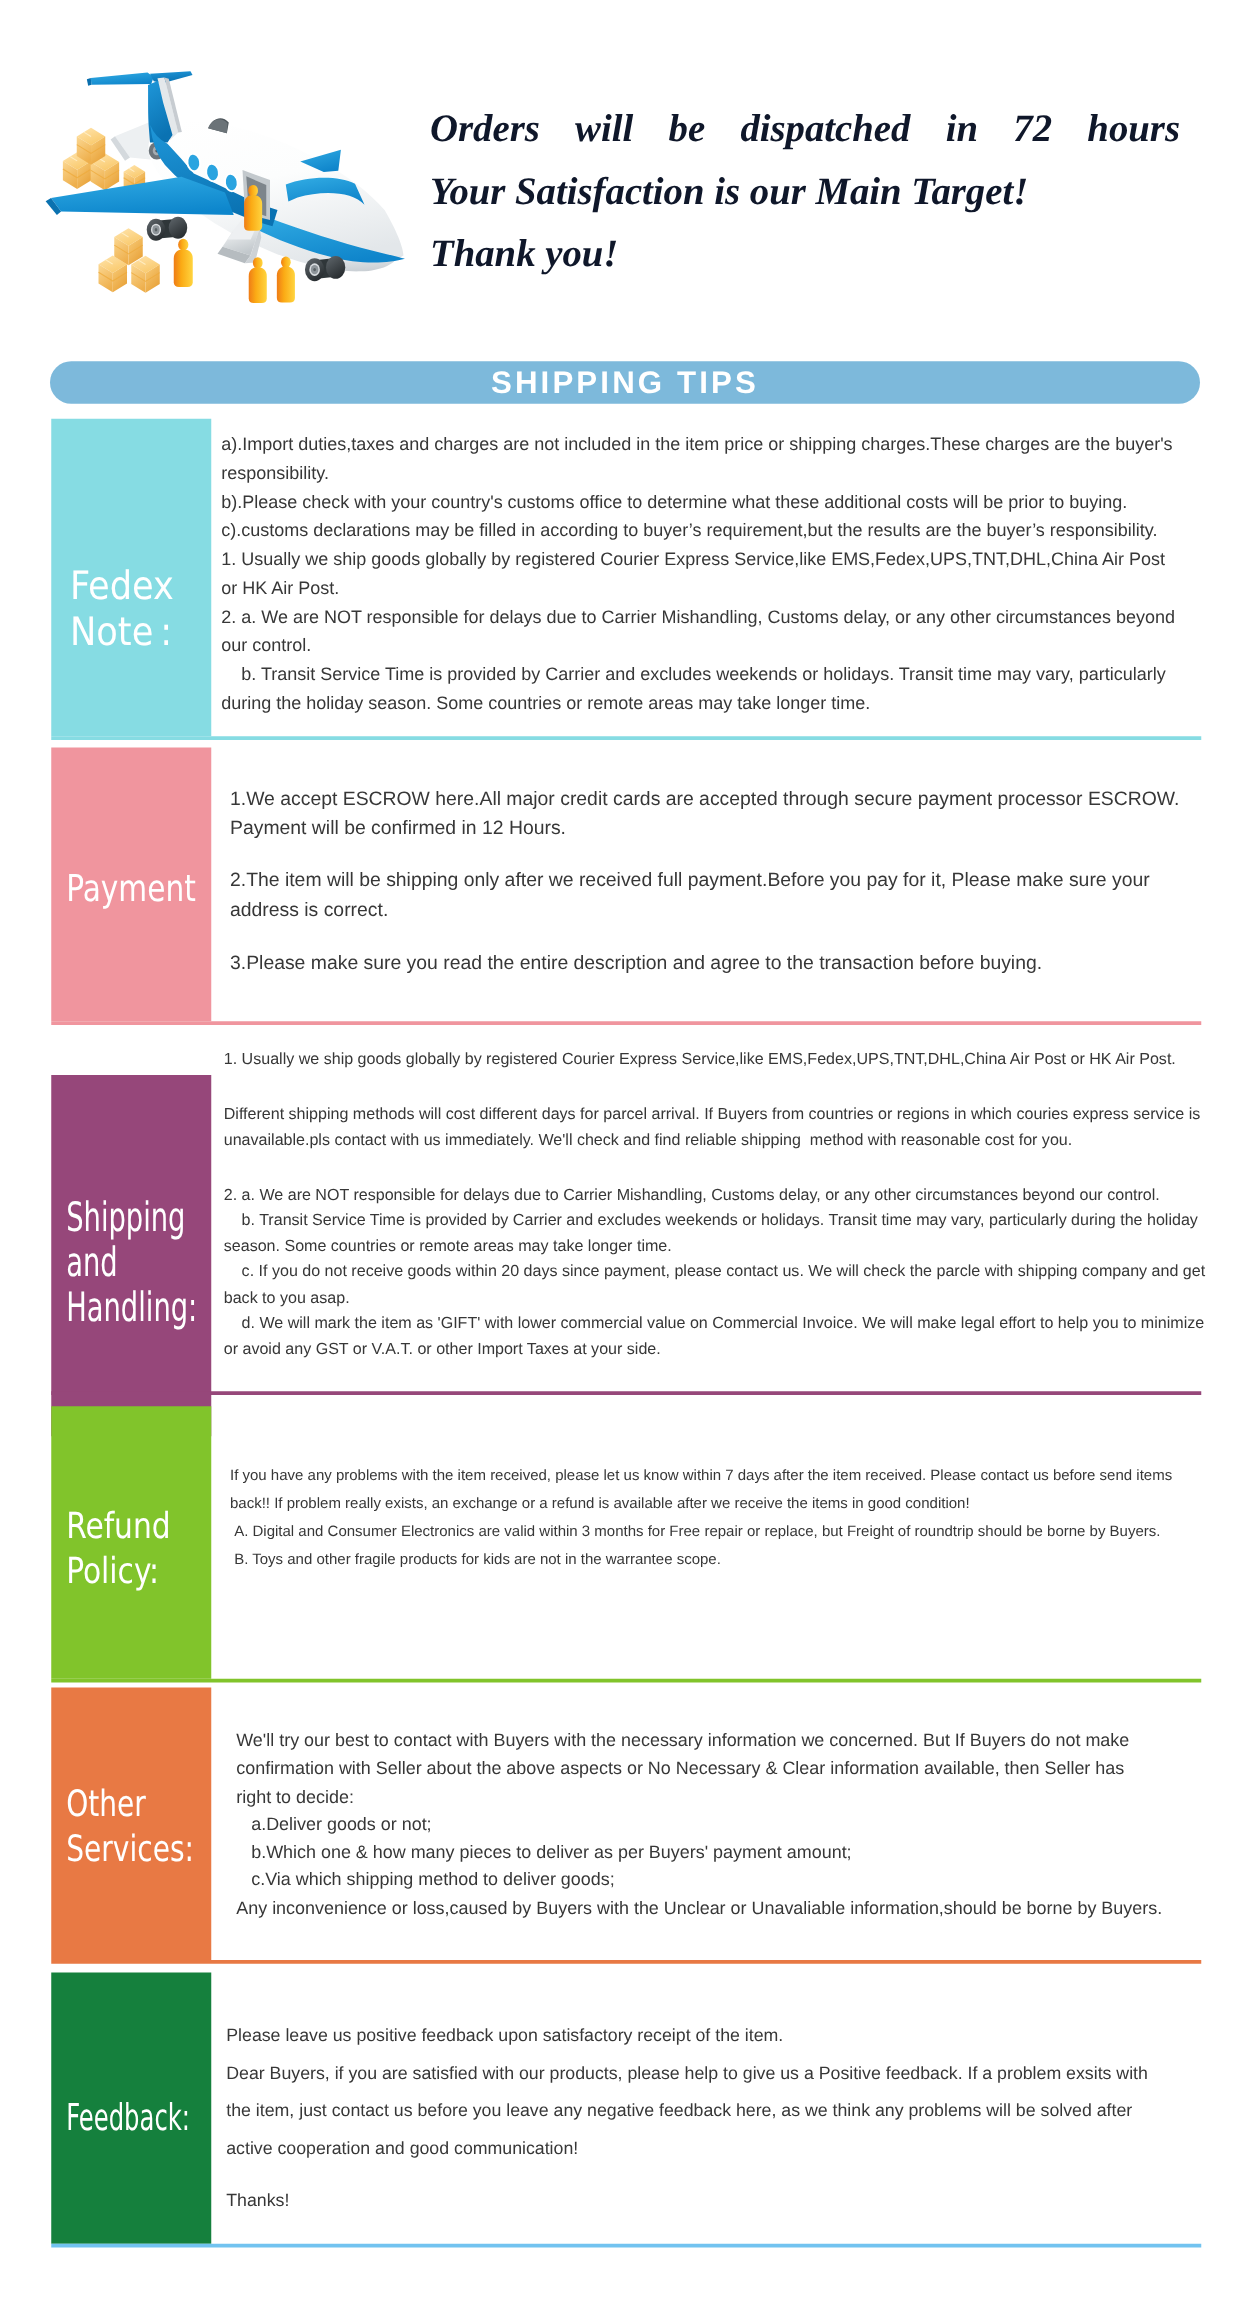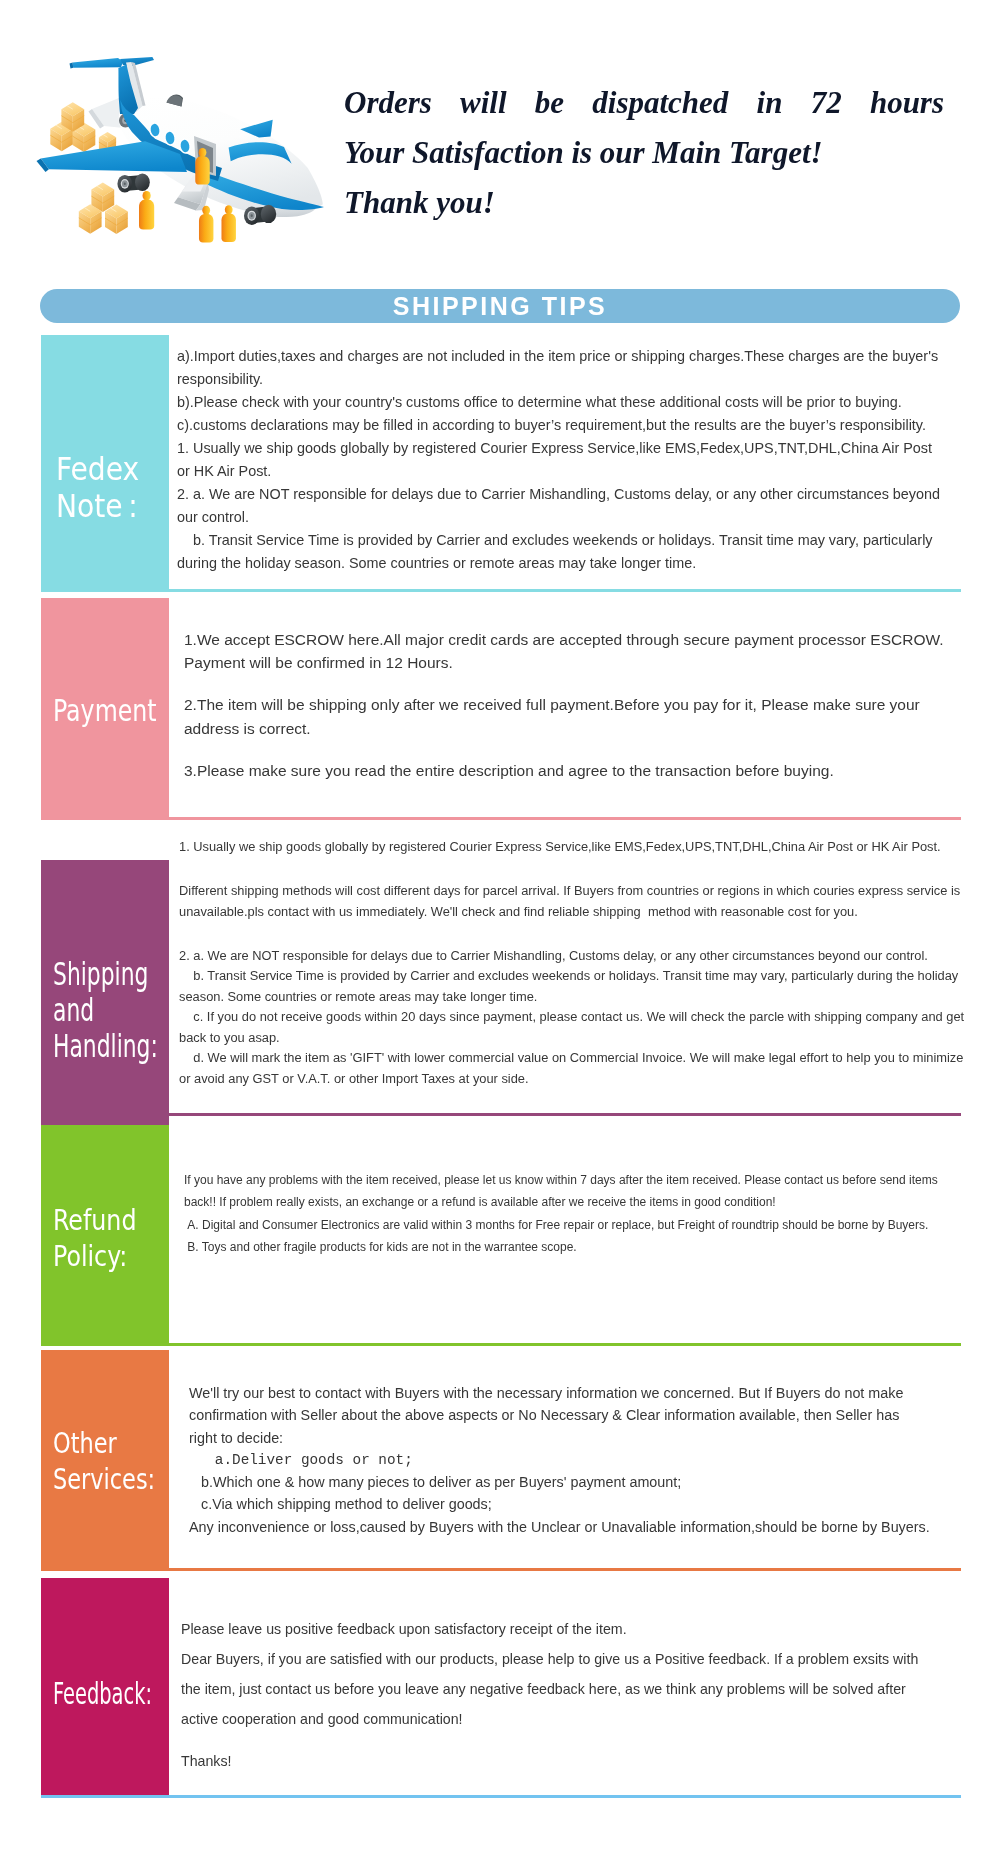--- a/index.html
+++ b/index.html
@@ -312,29 +312,29 @@
       </div>
       <div class="section sec-other-services" style="top: 1350px; height: 218px;">
         <div class="sec-label" style="height: 218px; background: rgb(232, 121, 68);">
           <div class="sec-label-text" style="left: 12px; top: 76px; font-size: 29px; line-height: 35.8px; transform: scaleX(0.86);">
             <div>Other</div>
             <div>Services:</div>
           </div>
         </div>
         <div class="sec-body" style="left: 148px; padding-top: 32px; font-size: 14.35px; line-height: 22.3px; width: 741px;">
           <p>We'll try our best to contact with Buyers with the necessary information we concerned. But If Buyers do not make confirmation with Seller about the above aspects or No Necessary &amp; Clear information available, then Seller has right to decide:</p>
-          <p style="margin-top: 0px; font-family: Liberation Mono, monospace;">   a.Deliver goods or not;</p>
+          <p style="margin-top: 0px;">   a.Deliver goods or not;</p>
           <p style="margin-top: 0px;">   b.Which one &amp; how many pieces to deliver as per Buyers' payment amount;</p>
           <p style="margin-top: 0px;">   c.Via which shipping method to deliver goods;</p>
           <p style="margin-top: 0px;">Any inconvenience or loss,caused by Buyers with the Unclear or Unavaliable information,should be borne by Buyers.</p>
         </div>
         <div class="sec-rule" style="top: 218px; background: rgb(232, 121, 68);"></div>
       </div>
       <div class="section sec-feedback" style="top: 1578px; height: 217px;">
-        <div class="sec-label" style="height: 217px; background: #be185d;">
+        <div class="sec-label" style="height: 217px; background: #15803d;">
           <div class="sec-label-text" style="left: 12px; top: 99px; font-size: 29.6px; line-height: 35.8px; transform: scaleX(0.73);">
             <div>Feedback:</div>
           </div>
         </div>
         <div class="sec-body" style="left: 140px; padding-top: 36px; font-size: 14.2px; line-height: 30.1px; width: 745px;">
           <p>Please leave us positive feedback upon satisfactory receipt of the item.</p>
           <p style="margin-top: 0px;">Dear Buyers, if you are satisfied with our products, please help to give us a Positive feedback. If a problem exsits with the item, just contact us before you leave any negative feedback here, as we think any problems will be solved after active cooperation and good communication!</p>
           <p style="margin-top: 12px;">Thanks!</p>
         </div>
         <div class="sec-rule" style="top: 217px; background: rgb(114, 195, 240);"></div>

